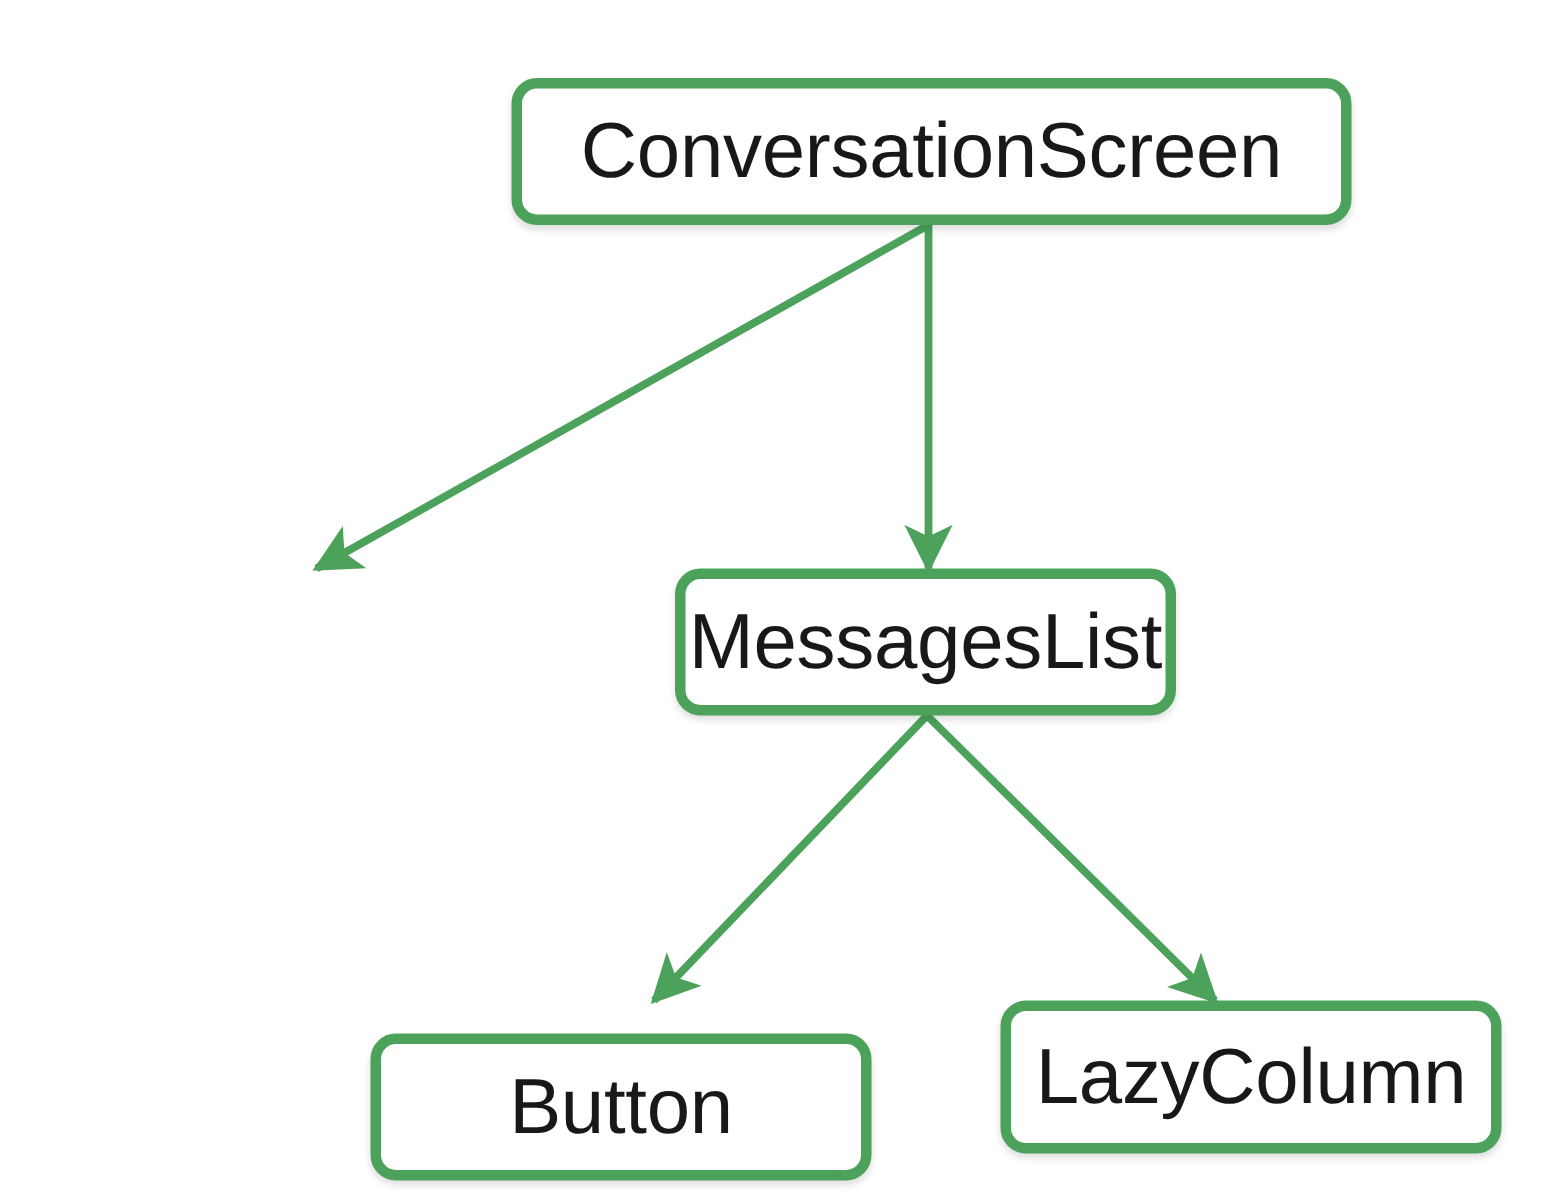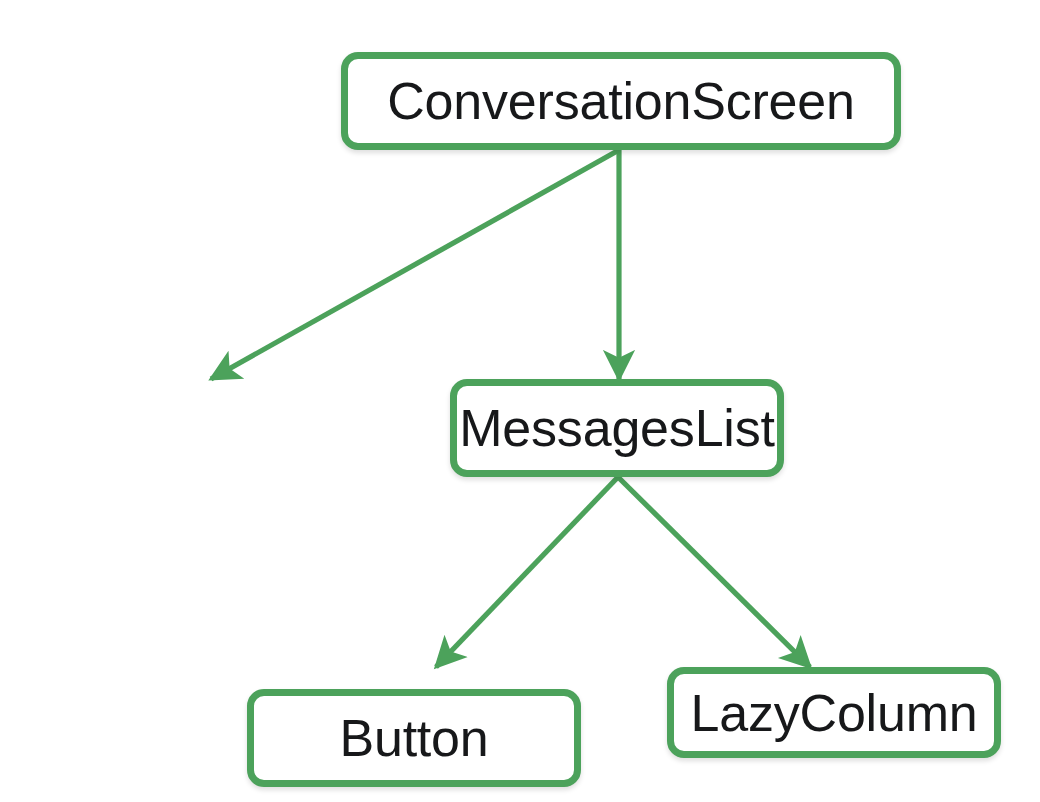--- a/index.html
+++ b/index.html
@@ -66,21 +66,21 @@
     left: 247px;
     top: 667px;
     width: 334px;
     height: 98px;
     margin-top: 22px;
   }
   #node-lazycolumn {
     left: 667px;
     top: 667px;
     width: 334px;
-    height: 91px;
+    height: 102px;
   }
 </style>
 </head>
 <body>
 
 <div id="canvas">
 
   <svg id="edge-layer" viewBox="0 0 1040 802" width="1040" height="802" xmlns="http://www.w3.org/2000/svg">
     <defs>
       <marker id="arrowhead" markerWidth="7" markerHeight="7" refX="5.6" refY="3.5" orient="auto" markerUnits="strokeWidth">

